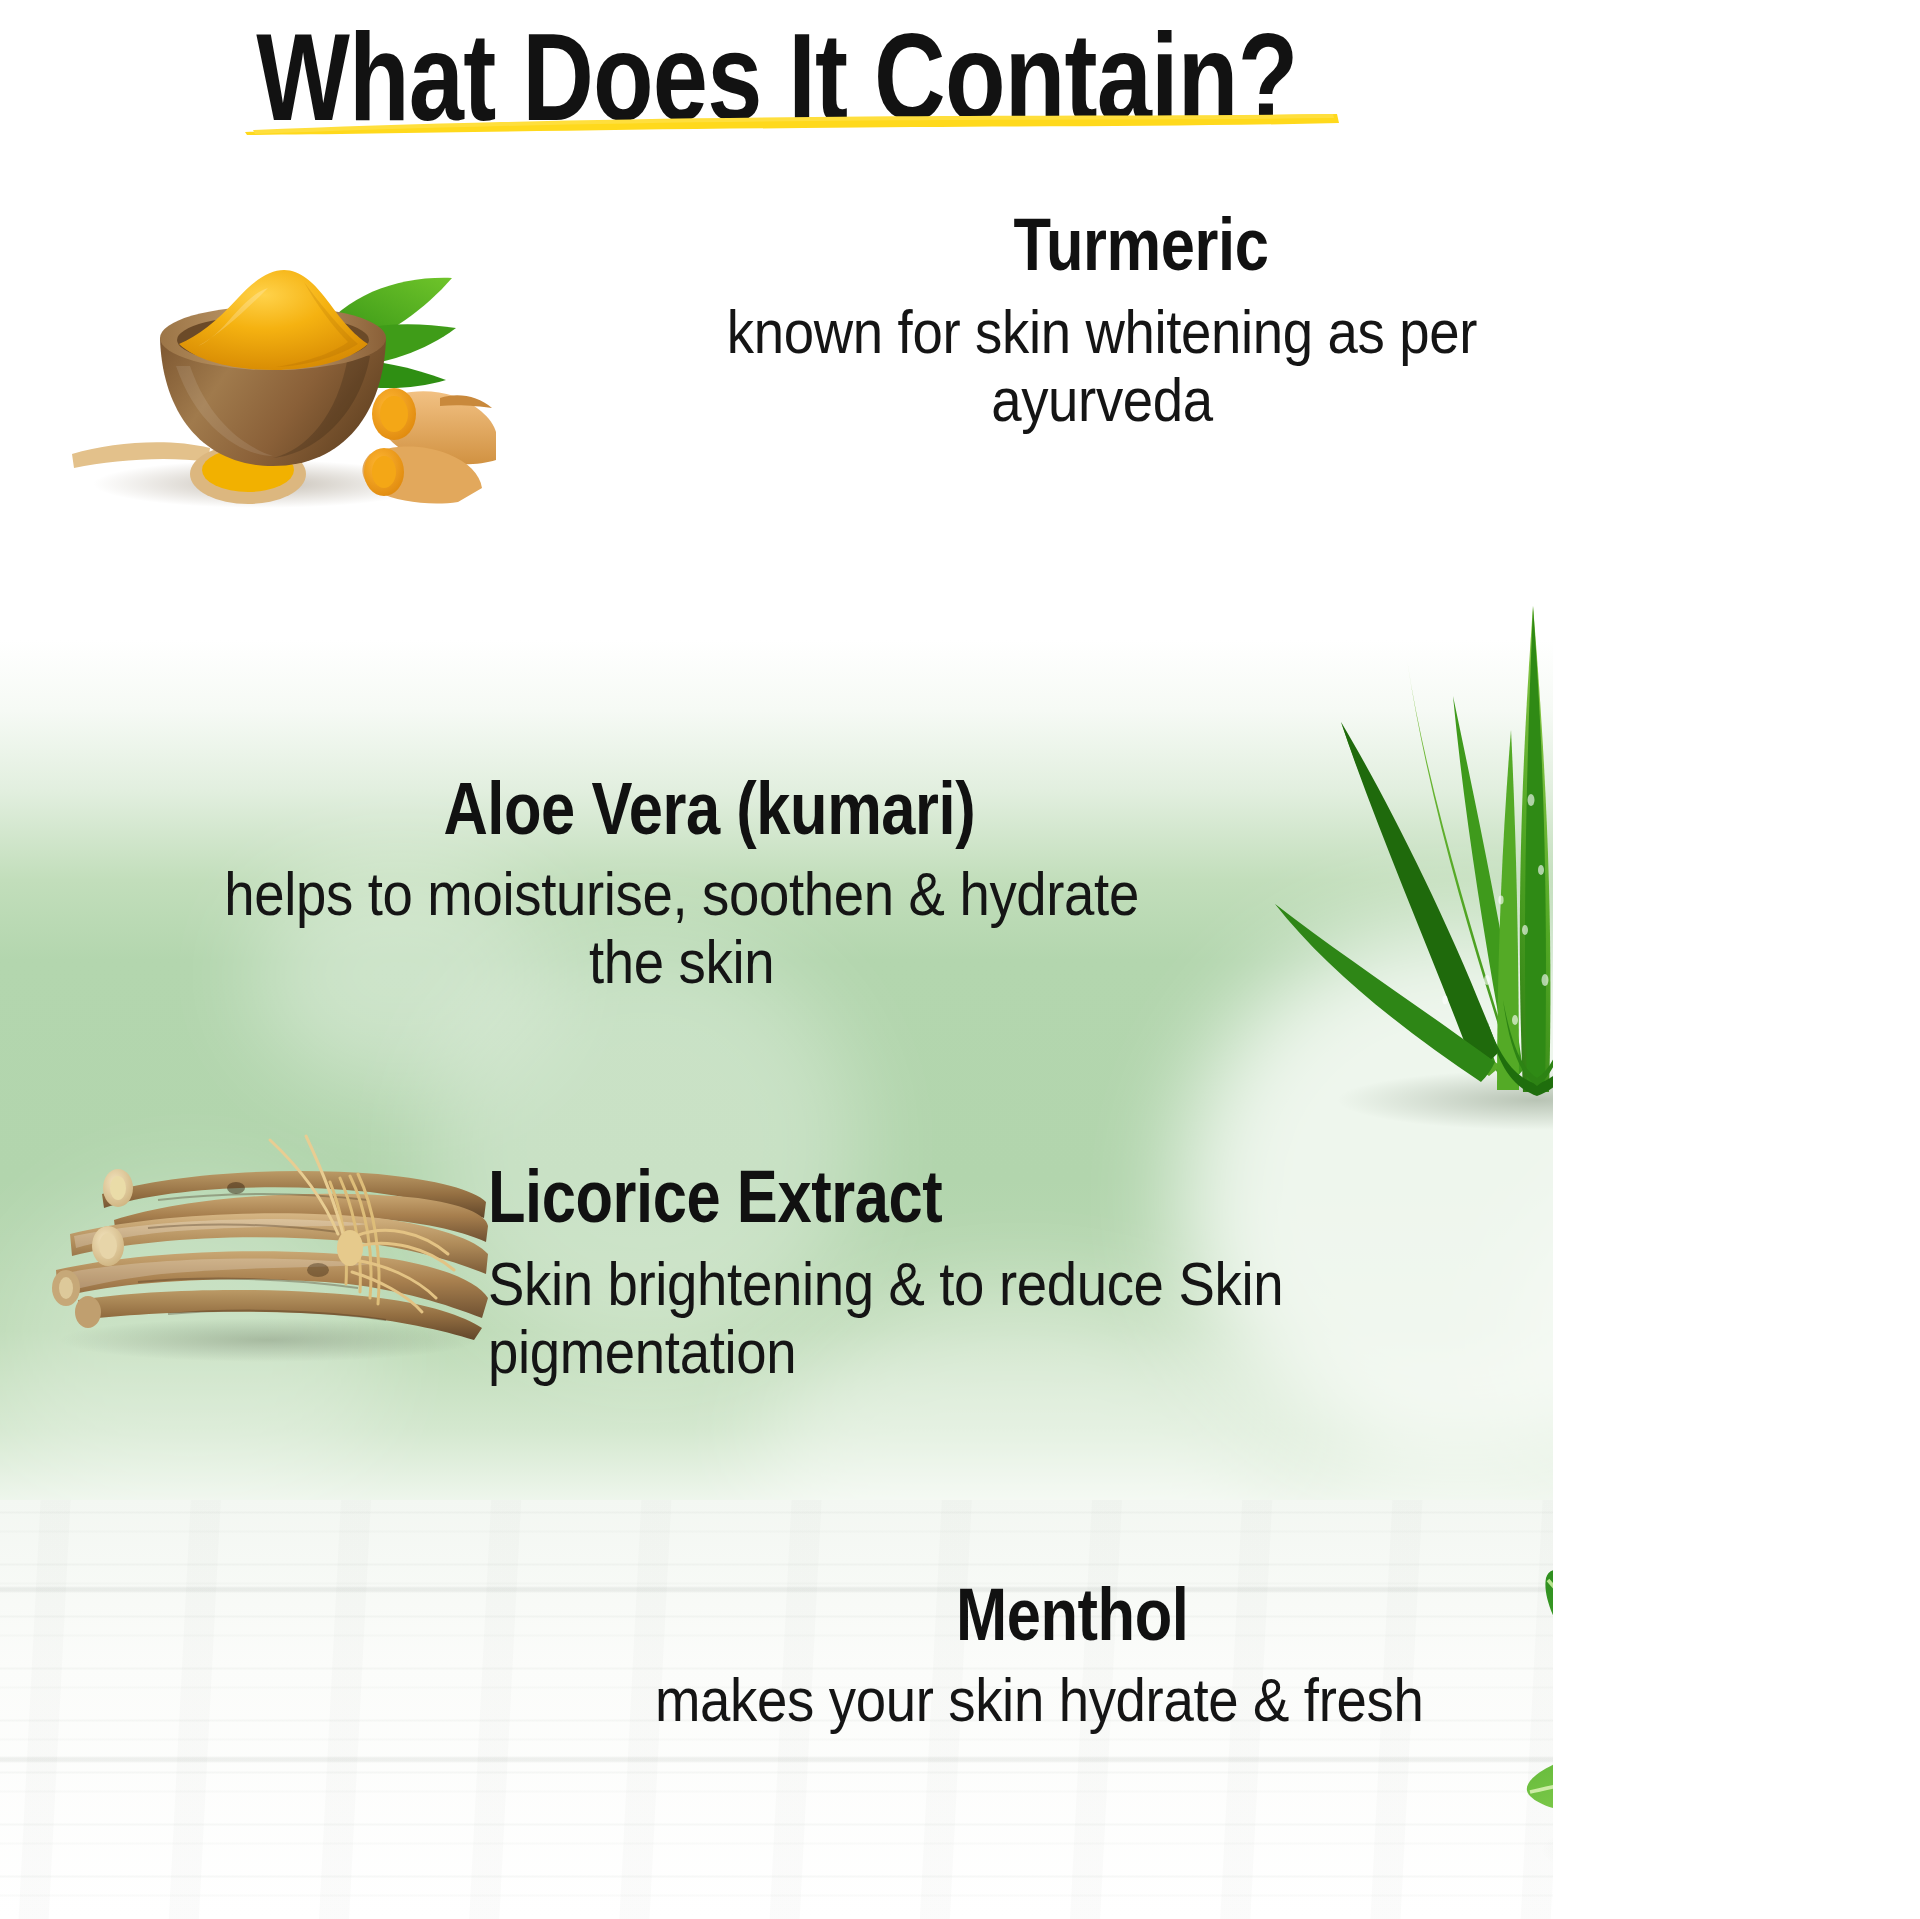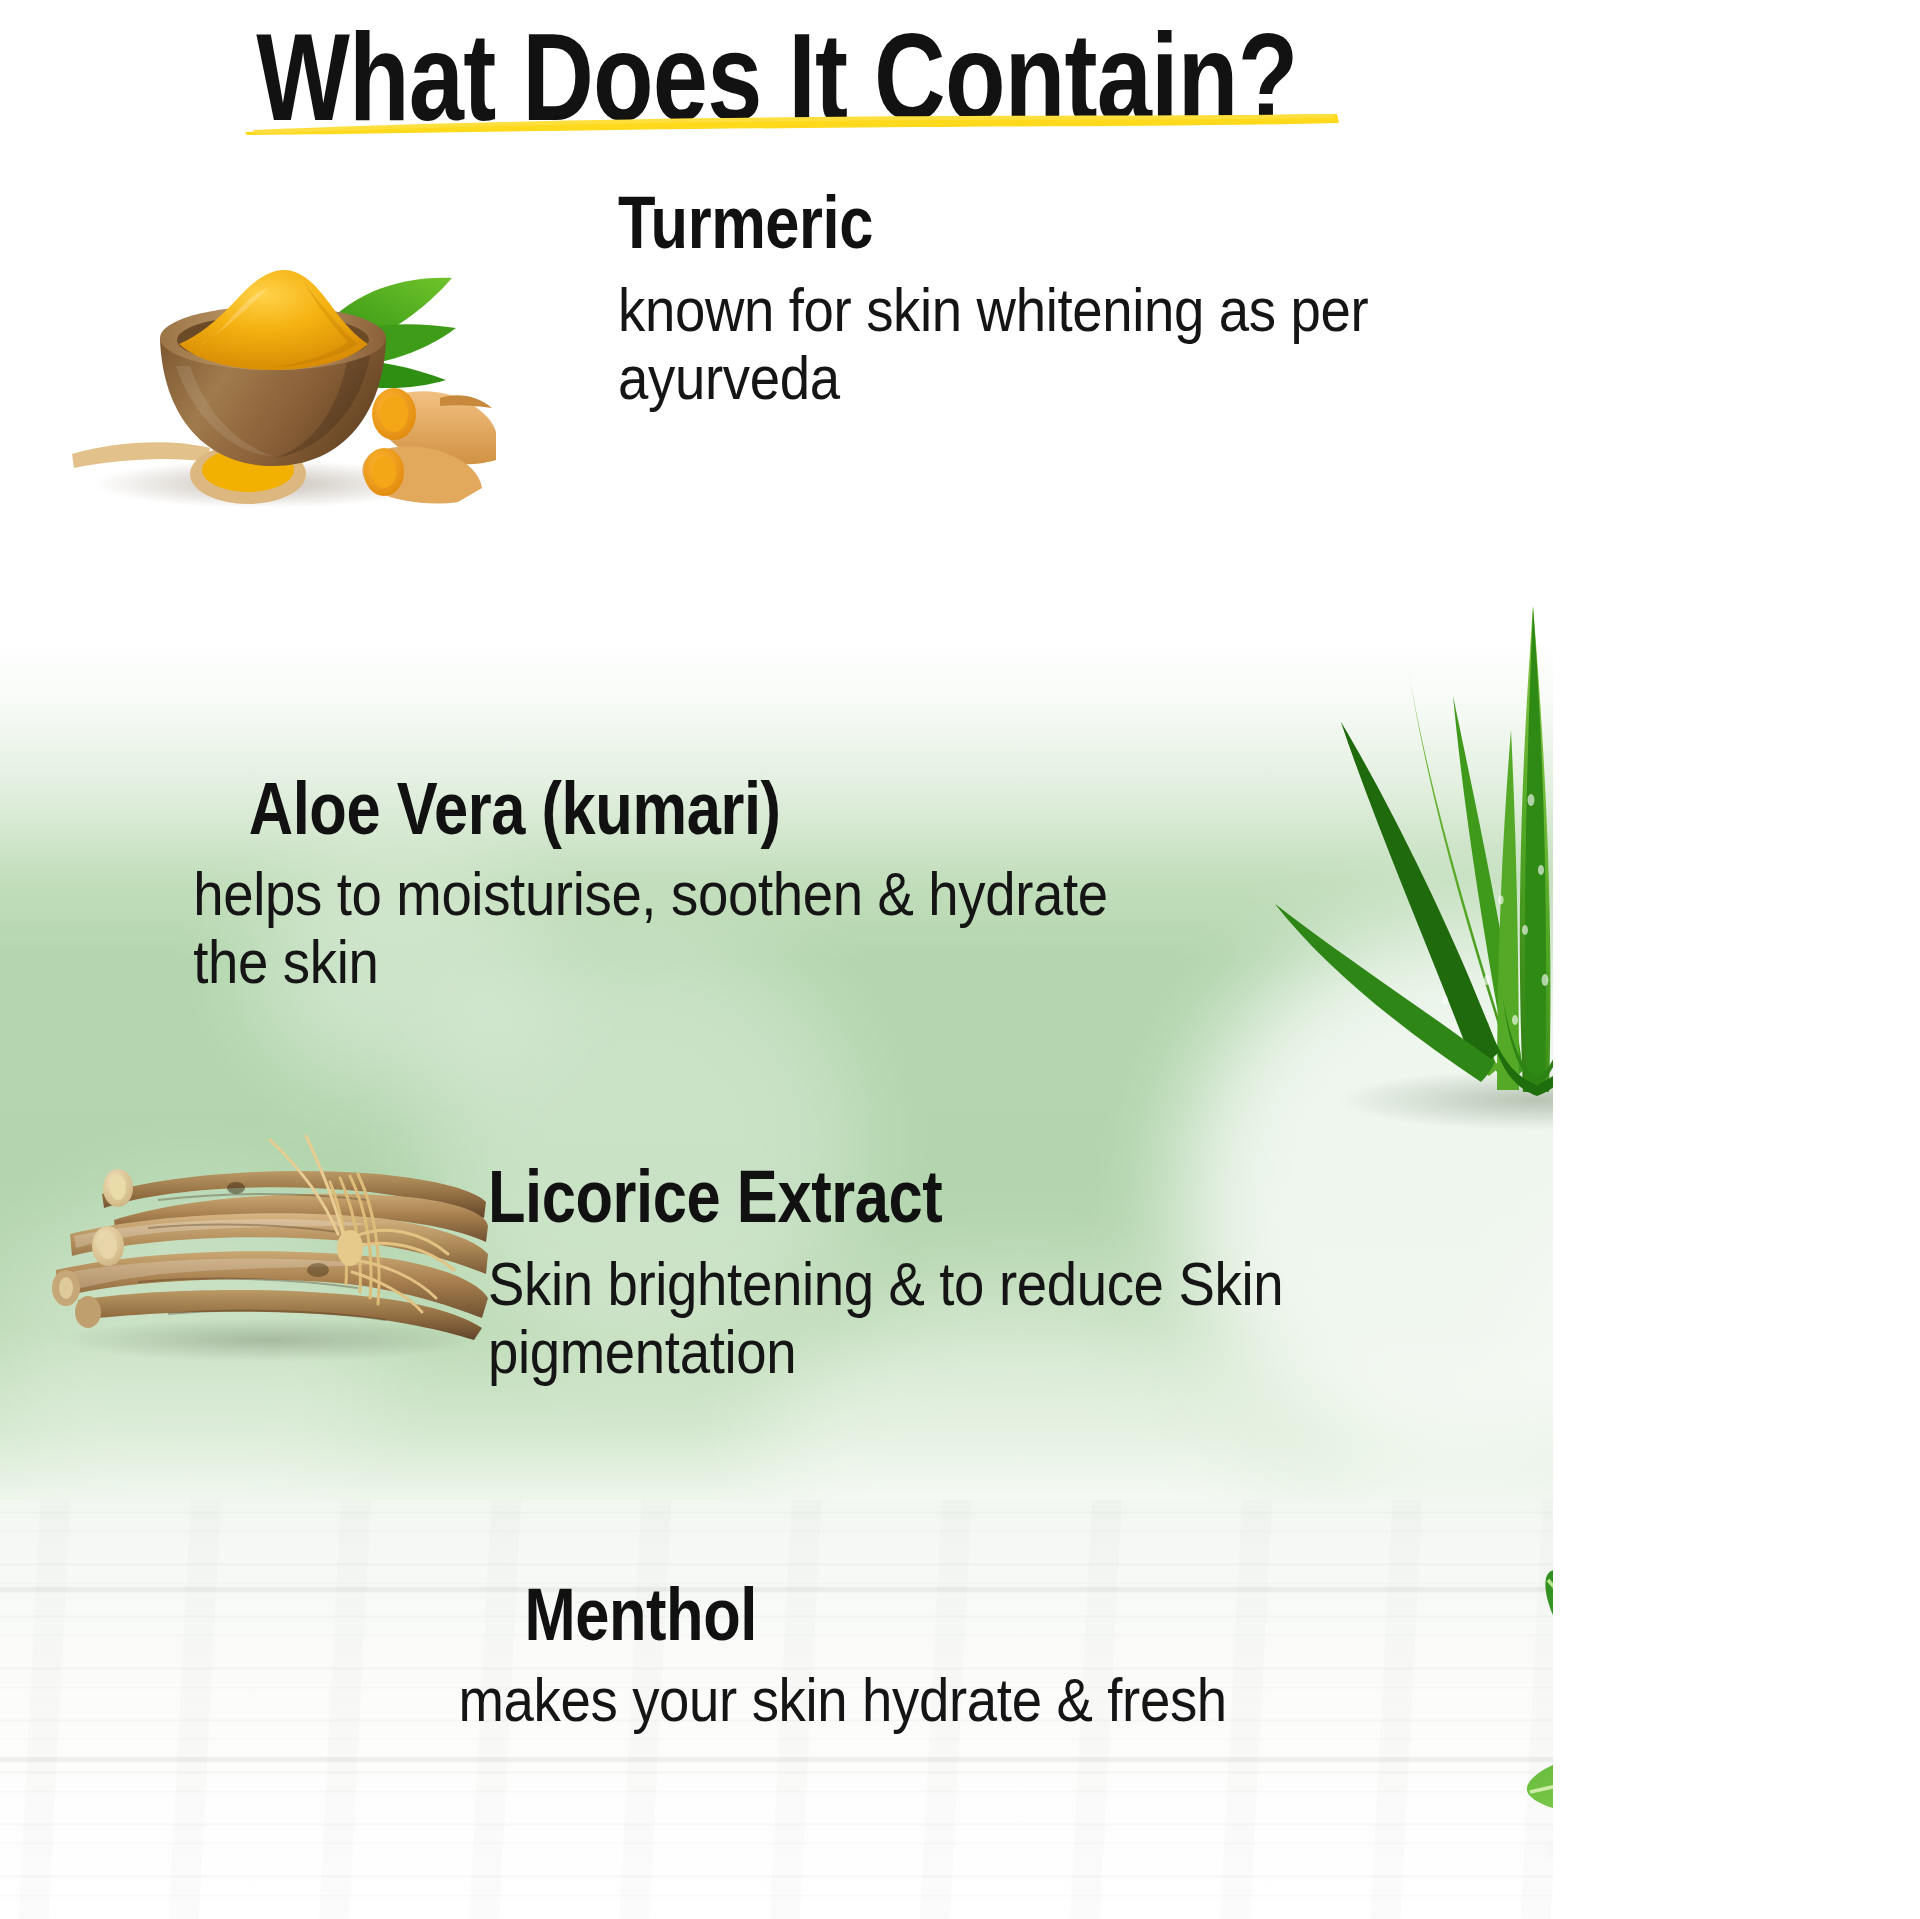--- a/index.html
+++ b/index.html
@@ -124,23 +124,23 @@
     line-height:1.10;
     letter-spacing:-0.4px;
     transform:scaleX(.88);
   }
   .body.left  { transform-origin:left top; }
   .body.right { transform-origin:right top; }
 
   
   .blk { position:absolute; }
   .blk.ta-l { text-align:left; }
-  .blk.ta-r { text-align:left; }
-
-  #blk-turmeric { left:618px; top:186px;  width:1260px; }
+  .blk.ta-r { text-align:center; }
+
+  #blk-turmeric { left:618px; top:208px;  width:1260px;text-align:center; }
   #blk-aloe     { left:60px;  top:772px;  width:1110px; }
   #blk-licorice { left:488px; top:1160px; width:1330px; }
   #blk-menthol  { left:300px; top:1578px; width:1320px; }
 
   
   .art { position:absolute; }
   #art-turmeric { left:48px;   top:216px;  width:450px;  height:300px; }
   #art-aloe     { left:1145px; top:500px;  width:780px;  height:630px; }
   #art-licorice { left:18px;   top:1128px; width:470px;  height:250px; }
   #art-mint     { left:1486px; top:1530px; width:430px;  height:380px; }

